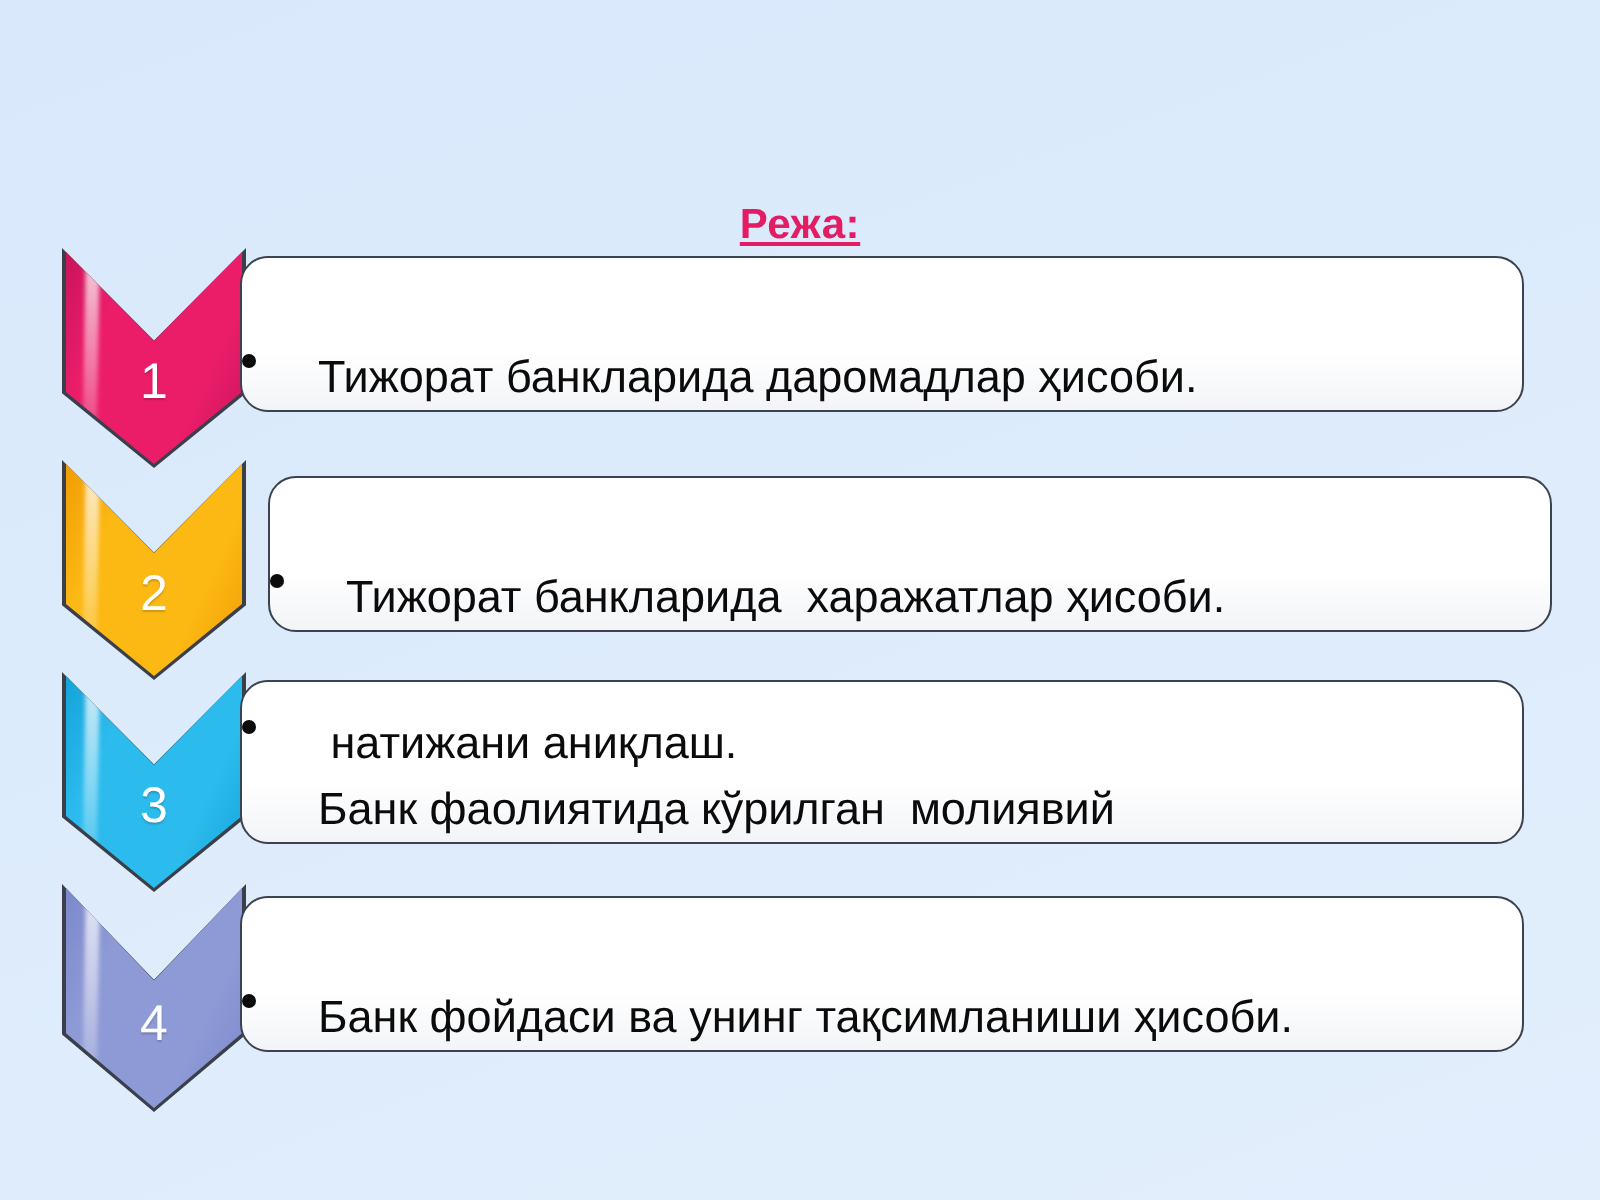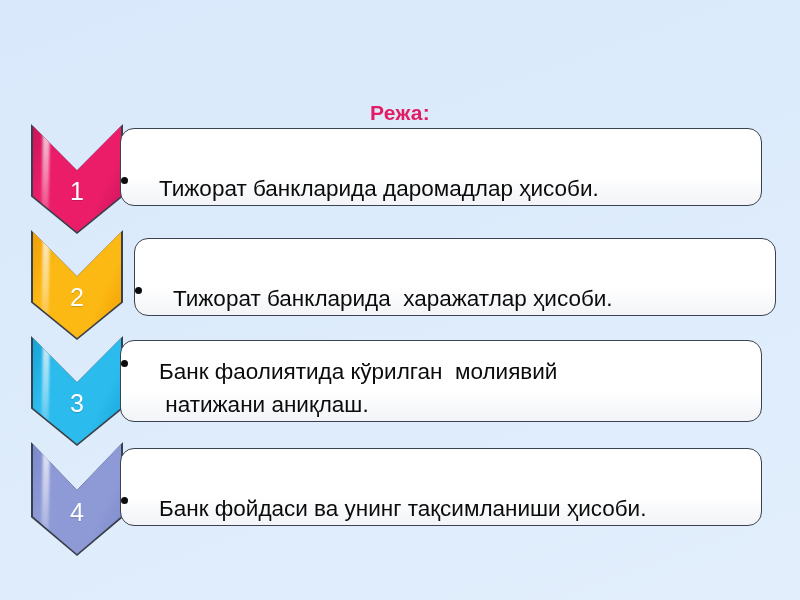--- a/index.html
+++ b/index.html
@@ -49,20 +49,21 @@
     position: absolute;
     left: 0;
     top: 101px;
     width: 800px;
     text-align: center;
     font-family: "Liberation Sans", sans-serif;
     font-weight: bold;
     font-size: 21px;
     color: #e31c64;
     letter-spacing: 0.3px;
+    text-decoration: underline;
   }
 
   
   .row {
     position: absolute;
     left: 0;
     width: 800px;
   }
 
   
@@ -193,22 +194,22 @@
       <div class="row">
         <div class="chev-outline" style="top: 336px; height: 110px;"></div>
         <div class="chevron" style="top: 338px; height: 106px; background: linear-gradient(115deg, rgb(20, 163, 216) 0%, rgb(44, 187, 237) 26%, rgb(44, 187, 237) 72%, rgb(20, 163, 216) 100%);">
           <div class="chev-streak"></div>
           <div class="chev-num" style="margin-bottom: 28px;">3</div>
         </div>
         <div class="box" style="top: 340px; height: 82px;">
           <div class="box-text">
             <span class="bullet"></span>
             <span class="lines">
+              <span class="ln"> натижани аниқлаш.</span>
               <span class="ln">Банк фаолиятида кўрилган  молиявий</span>
-              <span class="ln"> натижани аниқлаш.</span>
             </span>
           </div>
         </div>
       </div>
       <div class="row">
         <div class="chev-outline" style="top: 442px; height: 114px;"></div>
         <div class="chevron" style="top: 444px; height: 110px; background: linear-gradient(115deg, rgb(123, 136, 203) 0%, rgb(142, 154, 214) 26%, rgb(142, 154, 214) 72%, rgb(123, 136, 203) 100%);">
           <div class="chev-streak"></div>
           <div class="chev-num" style="margin-bottom: 29px;">4</div>
         </div>

